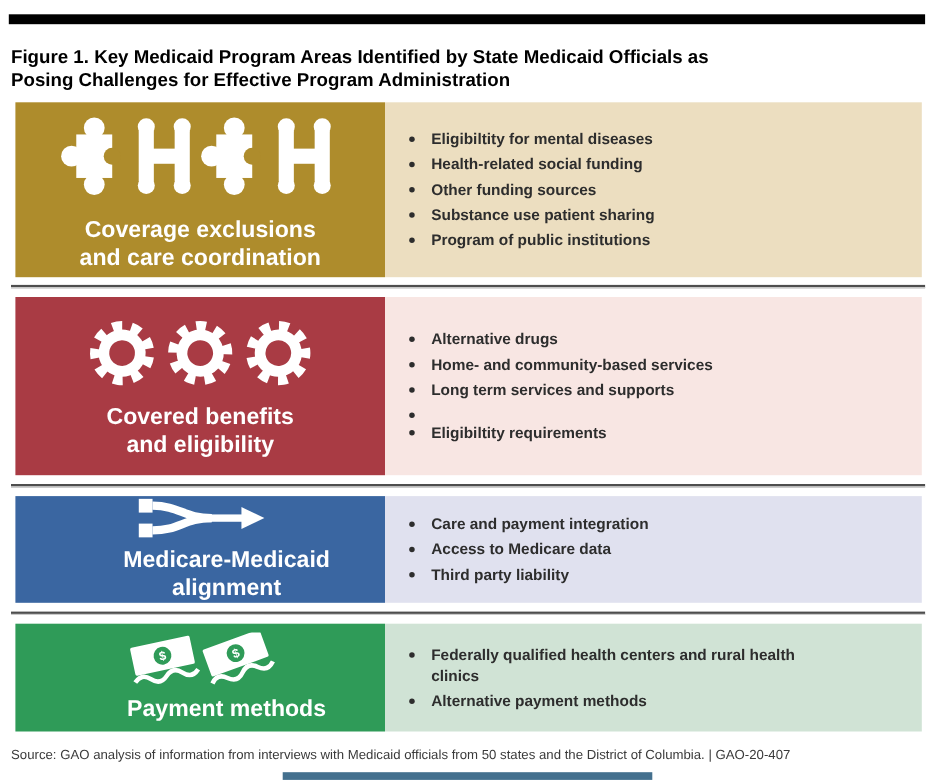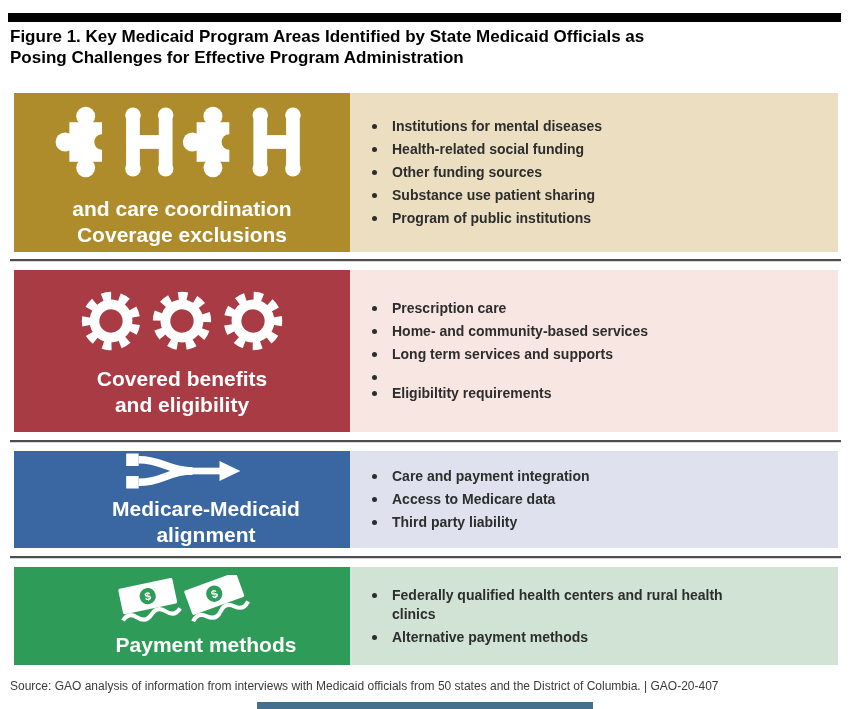--- a/index.html
+++ b/index.html
@@ -1,21 +1,21 @@
 <!DOCTYPE html>
 <html><head>
 <meta charset="utf-8">
 <style>
   html,body{margin:0;padding:0;background:#fff;}
   #root{position:relative;width:851px;height:709px;background:#fff;overflow:hidden;
         font-family:"Liberation Sans", sans-serif;}
 
   .topbar{position:absolute;left:8px;top:13px;width:833px;height:9px;background:#000;}
 
-  .title{position:absolute;left:10px;top:26px;width:810px;
+  .title{position:absolute;left:10px;top:41px;width:810px;
          font-size:17px;line-height:21px;font-weight:bold;color:#000;}
 
   .section{position:absolute;left:14px;width:824px;display:flex;}
   .sec1{top:93px;height:159px;}
   .sec2{top:270px;height:162px;}
   .sec3{top:451px;height:97px;}
   .sec4{top:567px;height:98px;}
 
   .box{width:336px;flex:0 0 336px;display:flex;flex-direction:column;
        align-items:center;justify-content:center;text-align:center;color:#fff;}
@@ -97,29 +97,29 @@
           <rect x="236" y="42" width="48" height="16" fill="#fff"></rect>
           <rect x="233" y="22" width="16" height="56" rx="2" fill="#fff"></rect>
           <rect x="271" y="22" width="16" height="56" rx="2" fill="#fff"></rect>
           <circle cx="241" cy="19" r="9" fill="#fff"></circle>
             <circle cx="279" cy="19" r="9" fill="#fff"></circle>
           <circle cx="241" cy="81" r="9" fill="#fff"></circle>
             <circle cx="279" cy="81" r="9" fill="#fff"></circle>
         </g>
       </svg>
       <div class="label">
+        <div>Coverage exclusions</div>
         <div>and care coordination</div>
-        <div>Coverage exclusions</div>
       </div>
     </div>
     <div class="panel panel1">
       <ul>
         <li>
             <span class="dot"></span>
-            <span class="txt">Institutions for mental diseases</span>
+            <span class="txt">Eligibiltity for mental diseases</span>
           </li>
         <li>
             <span class="dot"></span>
             <span class="txt">Health-related social funding</span>
           </li>
         <li>
             <span class="dot"></span>
             <span class="txt">Other funding sources</span>
           </li>
         <li>
@@ -154,21 +154,21 @@
       </svg>
       <div class="label">
         <div>Covered benefits</div>
         <div>and eligibility</div>
       </div>
     </div>
     <div class="panel panel2">
       <ul>
         <li>
             <span class="dot"></span>
-            <span class="txt">Prescription care</span>
+            <span class="txt">Alternative drugs</span>
           </li>
         <li>
             <span class="dot"></span>
             <span class="txt">Home- and community-based services</span>
           </li>
         <li>
             <span class="dot"></span>
             <span class="txt">Long term services and supports</span>
           </li>
         <li>

